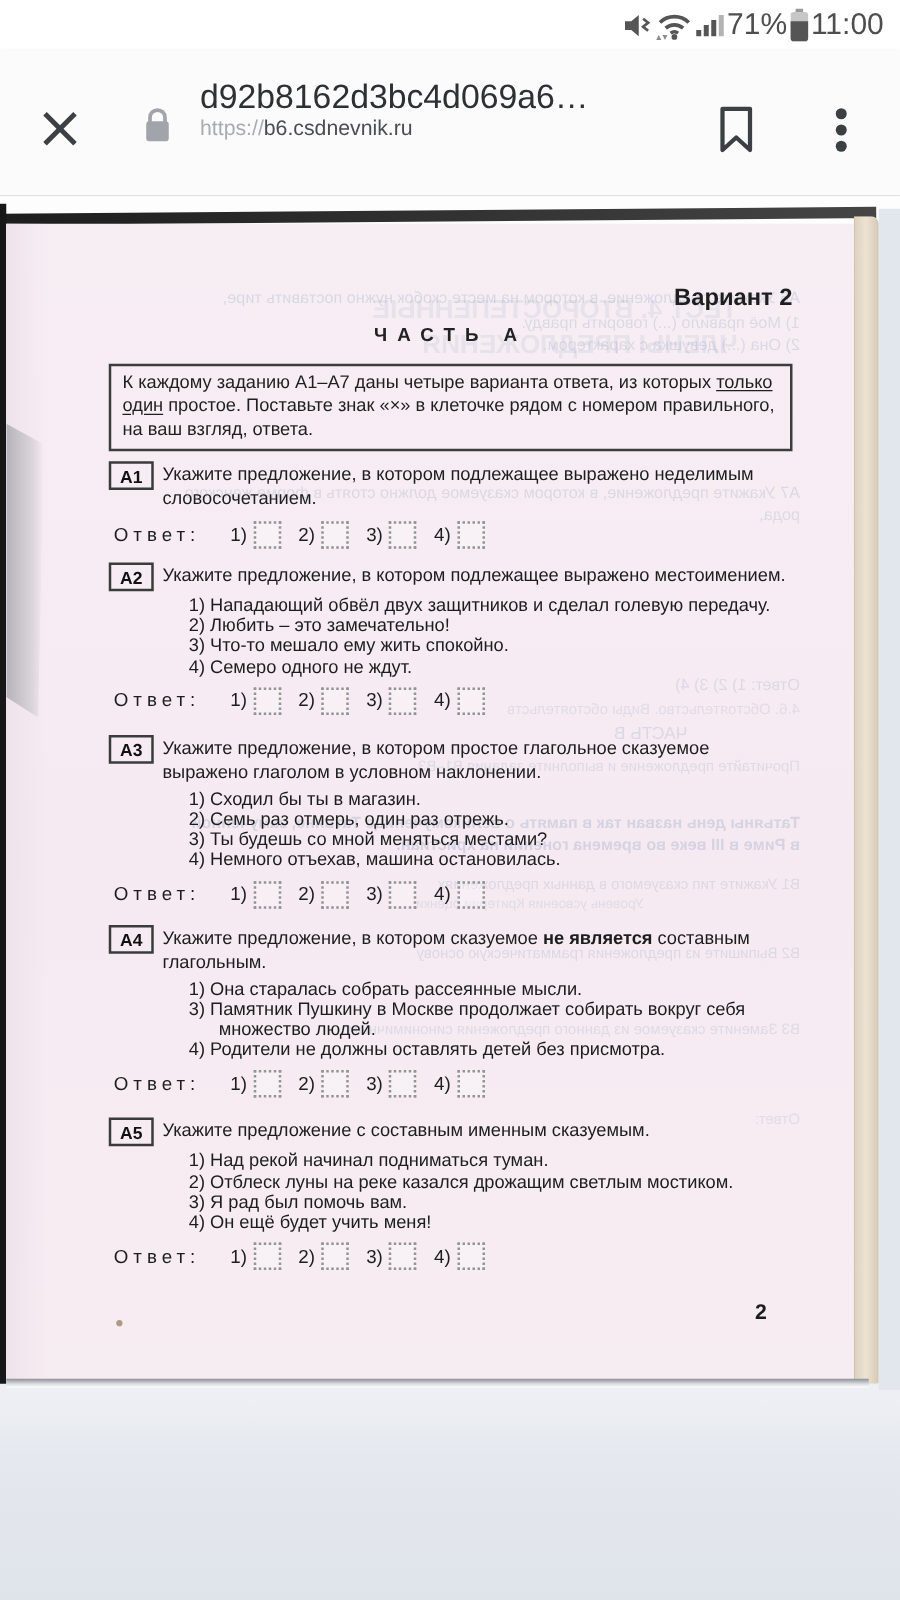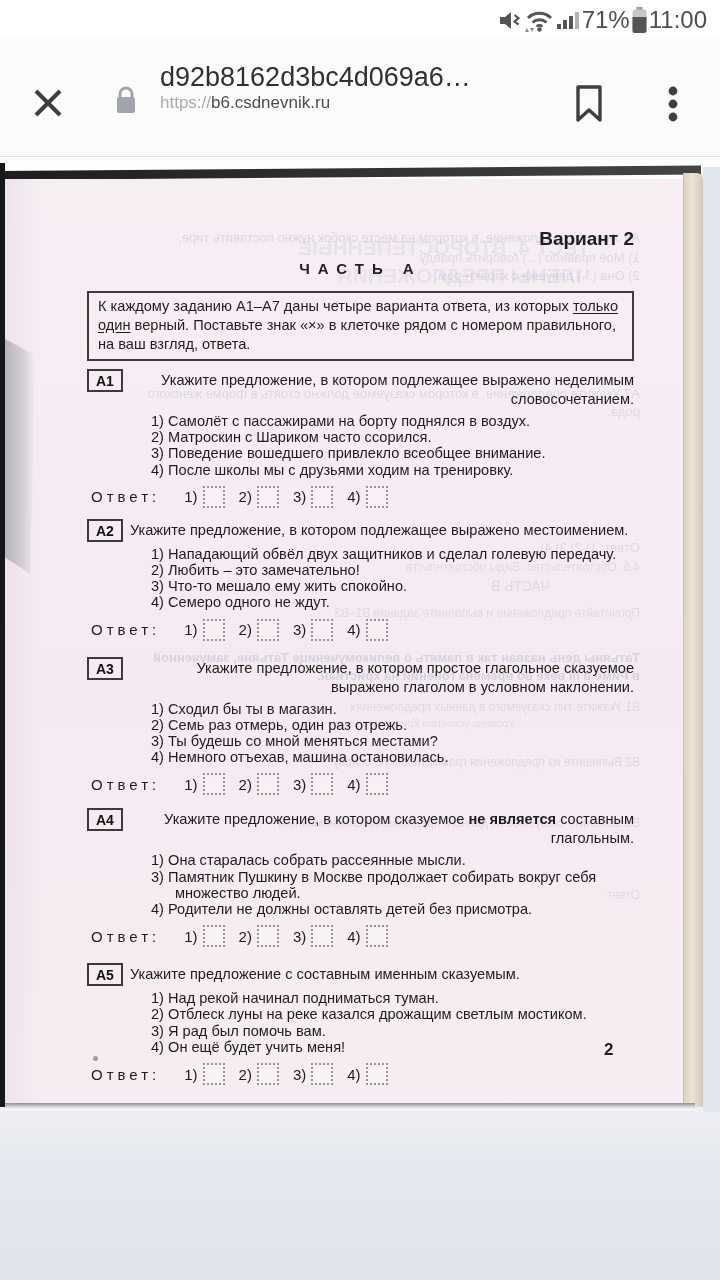--- a/index.html
+++ b/index.html
@@ -61,21 +61,21 @@
   .variant-title { text-align:right; font-size:19px; font-weight:bold; color:#1e1e1e; margin-bottom:10px; }
   .part-title { text-align:center; font-size:15px; font-weight:bold; letter-spacing:8px; margin-bottom:14px; }
   .instrbox { border:2px solid #3c3c3c; padding:4px 9px 5px 9px; font-size:14.6px;
       line-height:19px; color:#1f1f1f; margin-bottom:8px; }
   .instrbox u { text-underline-offset:2px; }
   .q { margin-bottom:13px; }
   .q:nth-child(1){ margin-bottom:10px; }
   .q:nth-child(2){ margin-bottom:15px; }
   .q:nth-child(3){ margin-bottom:12px; }
   .q:nth-child(4){ margin-bottom:15px; }
-  .qrow { display:flex; gap:7px;text-align:right; }
+  .qrow { display:flex; gap:7px; }
   .badge { flex:0 0 auto; border:2px solid #3b3b3b; font-weight:bold; font-size:14px;
       height:23px; line-height:20px; padding:0 7px; color:#111; }
   .prompt { font-size:14.6px; line-height:19px; padding-top:2px; color:#1d1d1d; }
   .prompt b { font-weight:bold; }
   .opts { margin:4px 0 0 64px; }
   .opt { font-size:14.6px; line-height:16.2px; color:#1d1d1d; padding-left:24px; text-indent:-24px; }
   .ansrow { display:flex; align-items:center; margin:7px 0 0 4px; height:24px; }
   .anslabel { font-size:15px; letter-spacing:4px; color:#1d1d1d; margin-right:24px; }
   .ansitem { display:flex; align-items:center; margin-right:14px; }
   .ansnum { font-size:15px; color:#1d1d1d; margin-right:5px; }
@@ -181,34 +181,28 @@
         <span class="bleed" style="left: 90px; top: 538px; width: 420px; font-size: 11px; opacity: 0.2;">Уровень усвоения        Критерии оценки</span>
         <span class="bleed" style="left: 90px; top: 576px; width: 545px; font-size: 12px; opacity: 0.24;">В2   Выпишите из предложения грамматическую основу</span>
         <span class="bleed" style="left: 90px; top: 637px; width: 545px; font-size: 12px; opacity: 0.22;">В3   Замените сказуемое из данного предложения синонимичным</span>
         <span class="bleed" style="left: 90px; top: 709px; width: 545px; font-size: 12px; opacity: 0.2;">Ответ:</span>
       </div>
 
     <div class="content">
       <div class="variant-title">Вариант 2</div>
       <div class="part-title">ЧАСТЬ А</div>
 
-      <div class="instrbox"><span>К каждому заданию А1–А7 даны четыре варианта ответа, из которых </span><u>только один</u><span> верный. Поставьте знак «×» в клеточке рядом с номером правильного, на ваш взгляд, ответа.</span></div>
+      <div class="instrbox"><span>К каждому заданию А1–А7 даны четыре варианта ответа, из которых </span><u>только один</u><span> простое. Поставьте знак «×» в клеточке рядом с номером правильного, на ваш взгляд, ответа.</span></div>
 
       <div id="questions">
   <div class="q">
     <div class="qrow">
       <span class="badge">А1</span>
       <div class="prompt"><span>Укажите предложение, в котором подлежащее выражено неделимым словосо­четанием.</span><b></b><span></span></div>
     </div>
-    <div class="opts">
-              <div class="opt">1) Самолёт с пассажирами на борту поднялся в воздух.</div>
-              <div class="opt">2) Матроскин с Шариком часто ссорился.</div>
-              <div class="opt">3) Поведение вошедшего привлекло всеобщее внимание.</div>
-              <div class="opt">4) После школы мы с друзьями ходим на тренировку.</div>
-            </div>
     <div class="ansrow">
               <span class="anslabel">Ответ:</span>
               <span class="ansitem">
                 <span class="ansnum">1)</span>
                 <span class="ansbox"></span>
               </span>
               <span class="ansitem">
                 <span class="ansnum">2)</span>
                 <span class="ansbox"></span>
               </span>

